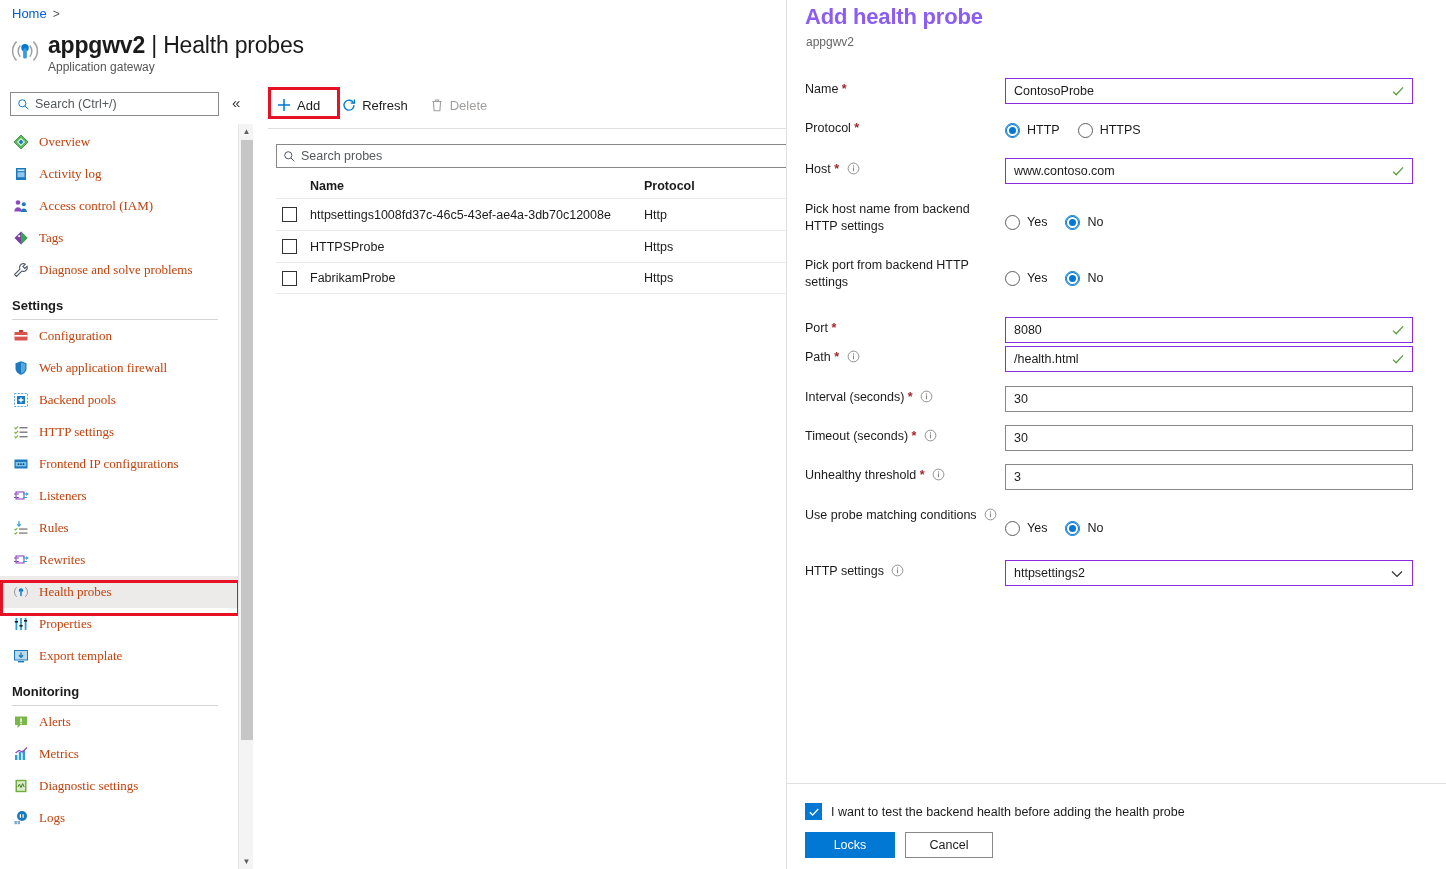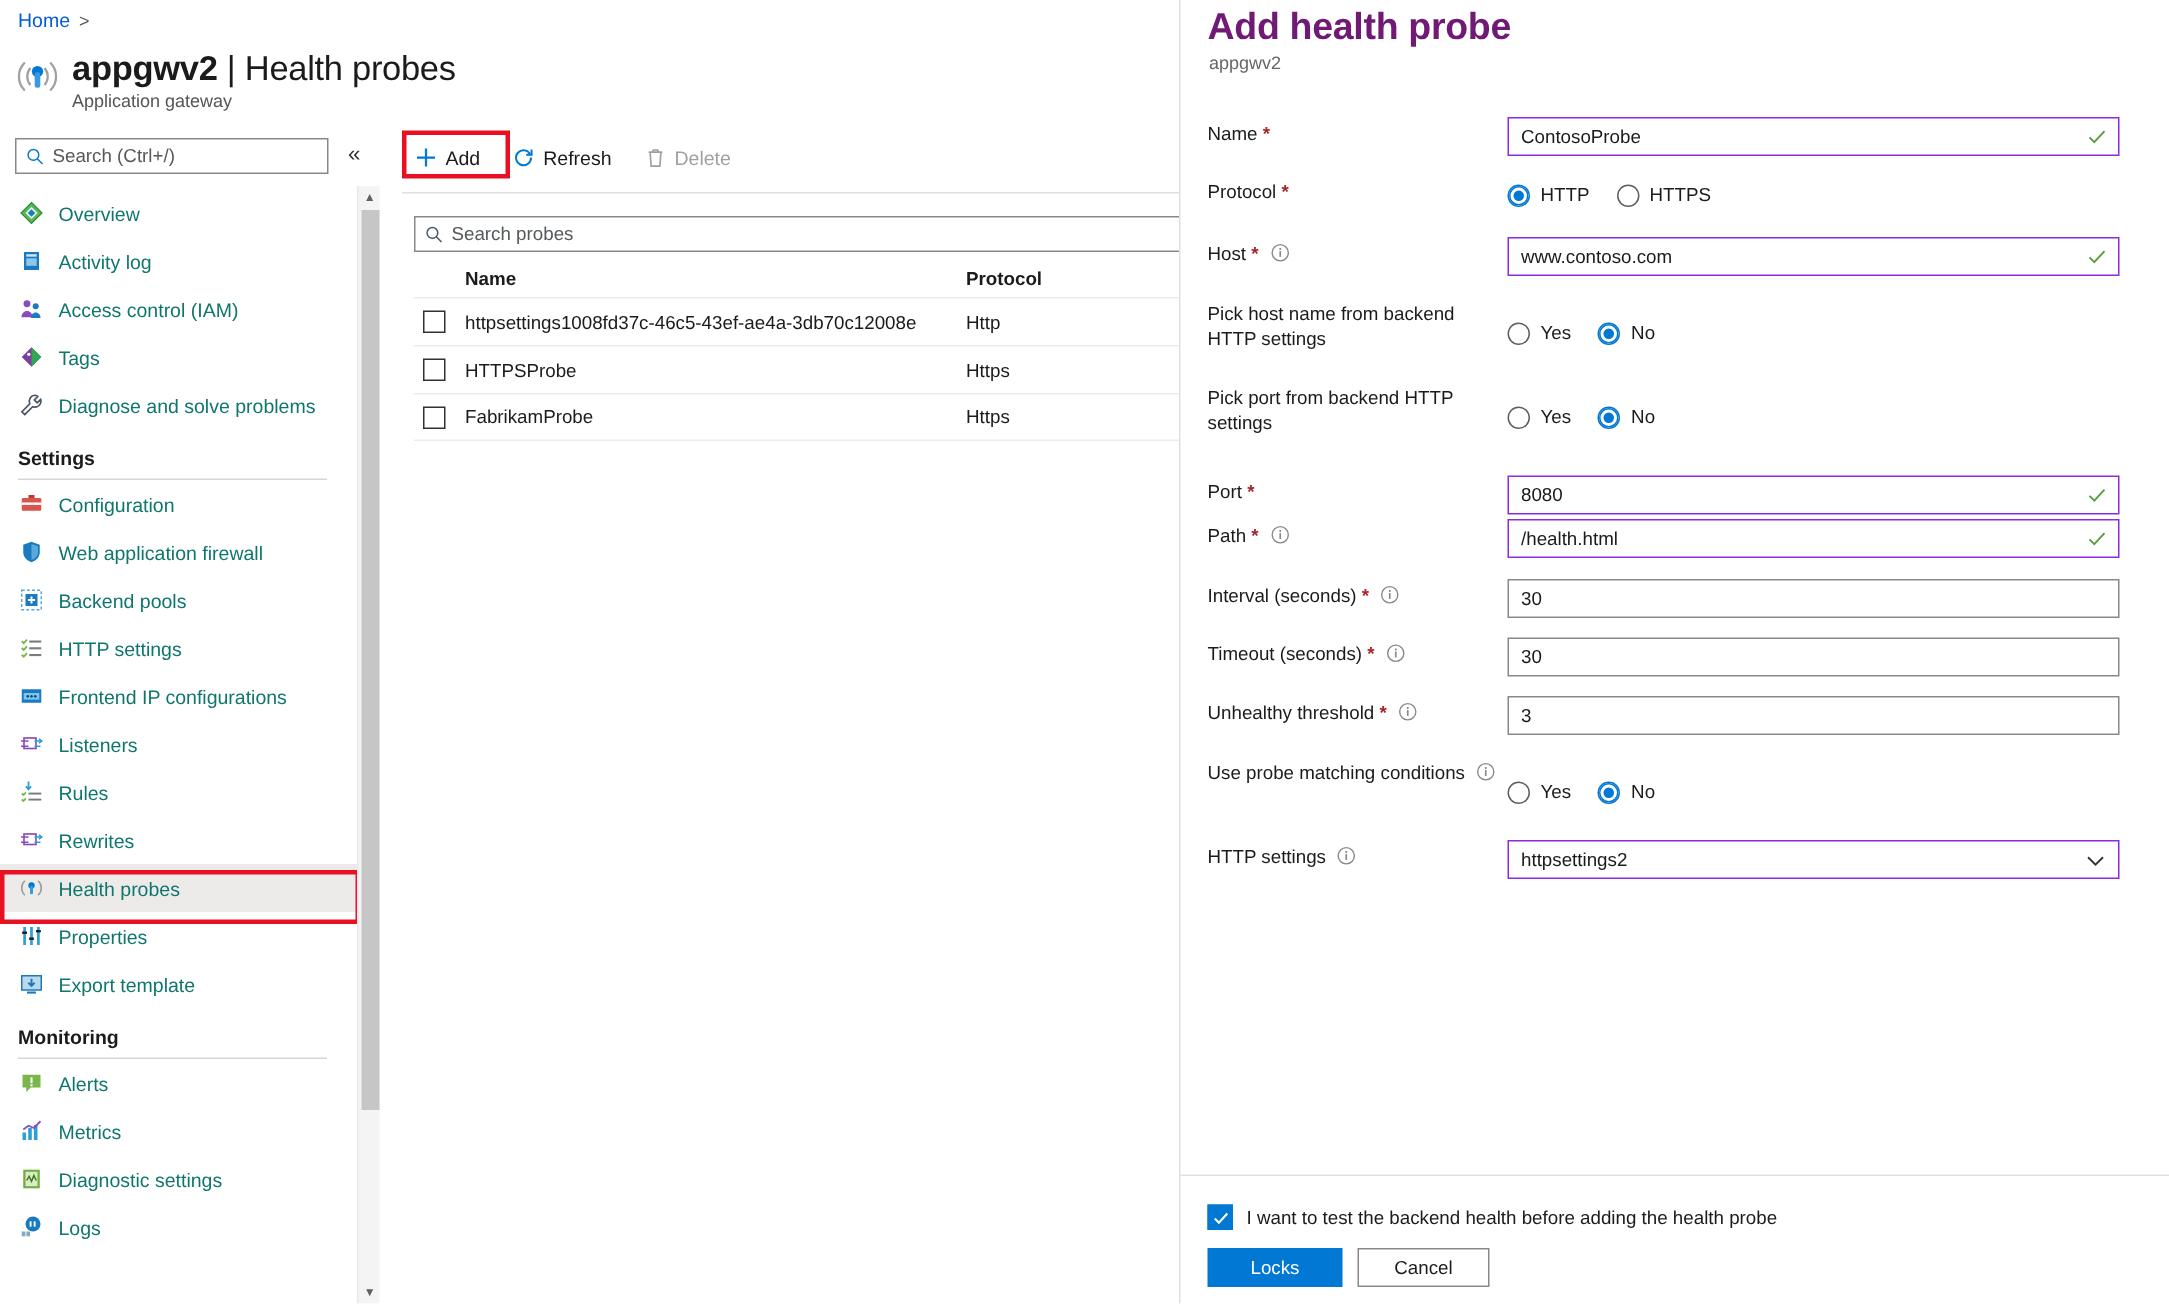--- a/index.html
+++ b/index.html
@@ -31,21 +31,21 @@
   .sidesearch { position:absolute; left:10px; top:92px; width:209px; height:24px;
     border:1px solid #8a8886; background:#fff; display:flex; align-items:center; padding:0 6px; }
   .sidesearch .mag { width:13px; height:13px; margin-right:5px; flex:none; }
   .sidesearch span { font-size:12.5px; color:#55595c; }
   .collapse-chev { position:absolute; left:232px; top:94px; font-size:15px; color:#333; cursor:pointer; }
 
   
   #navlist { position:absolute; left:0; top:126px; width:240px; height:743px; overflow:hidden; }
   .nav-item { height:32px; display:flex; align-items:center; padding-left:12px; cursor:pointer; }
   .nav-item .ico { width:17px; height:17px; margin-right:10px; flex:none; display:flex; align-items:center; justify-content:center;}
-  .nav-item .lbl { font-size:13px; color:#0f766e; white-space:nowrap; }
+  .nav-item .lbl { font-size:13px; color:#c2410c; white-space:nowrap;font-family:Liberation Serif, serif; }
   .nav-group { padding-left:12px; padding-top:12px; }
   .nav-group .gtitle { font-size:13px; font-weight:600; color:#1b1b1b; }
   .nav-group .gline { border-bottom:1px solid #d6d6d6; margin-top:6px; width:206px; }
   .nav-item.selected { background:#edebe9; }
 
   
   #nav-highlight { position:absolute; left:0px; top:580px; width:240px; height:36px;
      border:3px solid #e81123; pointer-events:none; }
 
   
@@ -75,21 +75,21 @@
   .tr-row { display:flex; height:32px; align-items:center; border-top:1px solid #edebe9; font-size:12.5px; color:#1b1b1b; }
   .tr-row:last-child { border-bottom:1px solid #edebe9; }
   .c-chk { width:34px; flex:none; display:flex; align-items:center; padding-left:6px;}
   .c-name { width:334px; flex:none; white-space:nowrap; overflow:hidden; }
   .c-proto { width:140px; flex:none; }
   .rowchk { width:15px; height:15px; border:1px solid #323130; background:#fff; cursor:pointer; }
 
   
   #panel { position:absolute; left:786px; top:0; width:660px; height:869px;
     background:#fff; border-left:1px solid #e0e0e0; }
-  #panel-title { position:absolute; left:18px; top:4px; font-size:25px; font-weight:600; color:#701a75; letter-spacing:-0.2px;}
+  #panel-title { position:absolute; left:18px; top:4px; font-size:22px; font-weight:600; color:#8b5cf6; letter-spacing:-0.2px;}
   #panel-sub { position:absolute; left:19px; top:35px; font-size:12px; color:#666; }
 
   .frow { position:absolute; left:18px; width:624px; display:flex; }
   .flabel { width:200px; flex:none; font-size:12.5px; color:#1b1b1b; line-height:17px; padding-top:3px; }
   .req { color:#a4262c; font-weight:600; }
   .infoico { display:inline-block; width:13px; height:13px; vertical-align:-2px; margin-left:4px; }
   .fctrl { flex:1; }
 
   .txt { width:408px; height:26px; border:1px solid #8a2be2; background:#fff;
      display:flex; align-items:center; padding:0 8px; font-size:12.5px; color:#1b1b1b; position:relative;}

